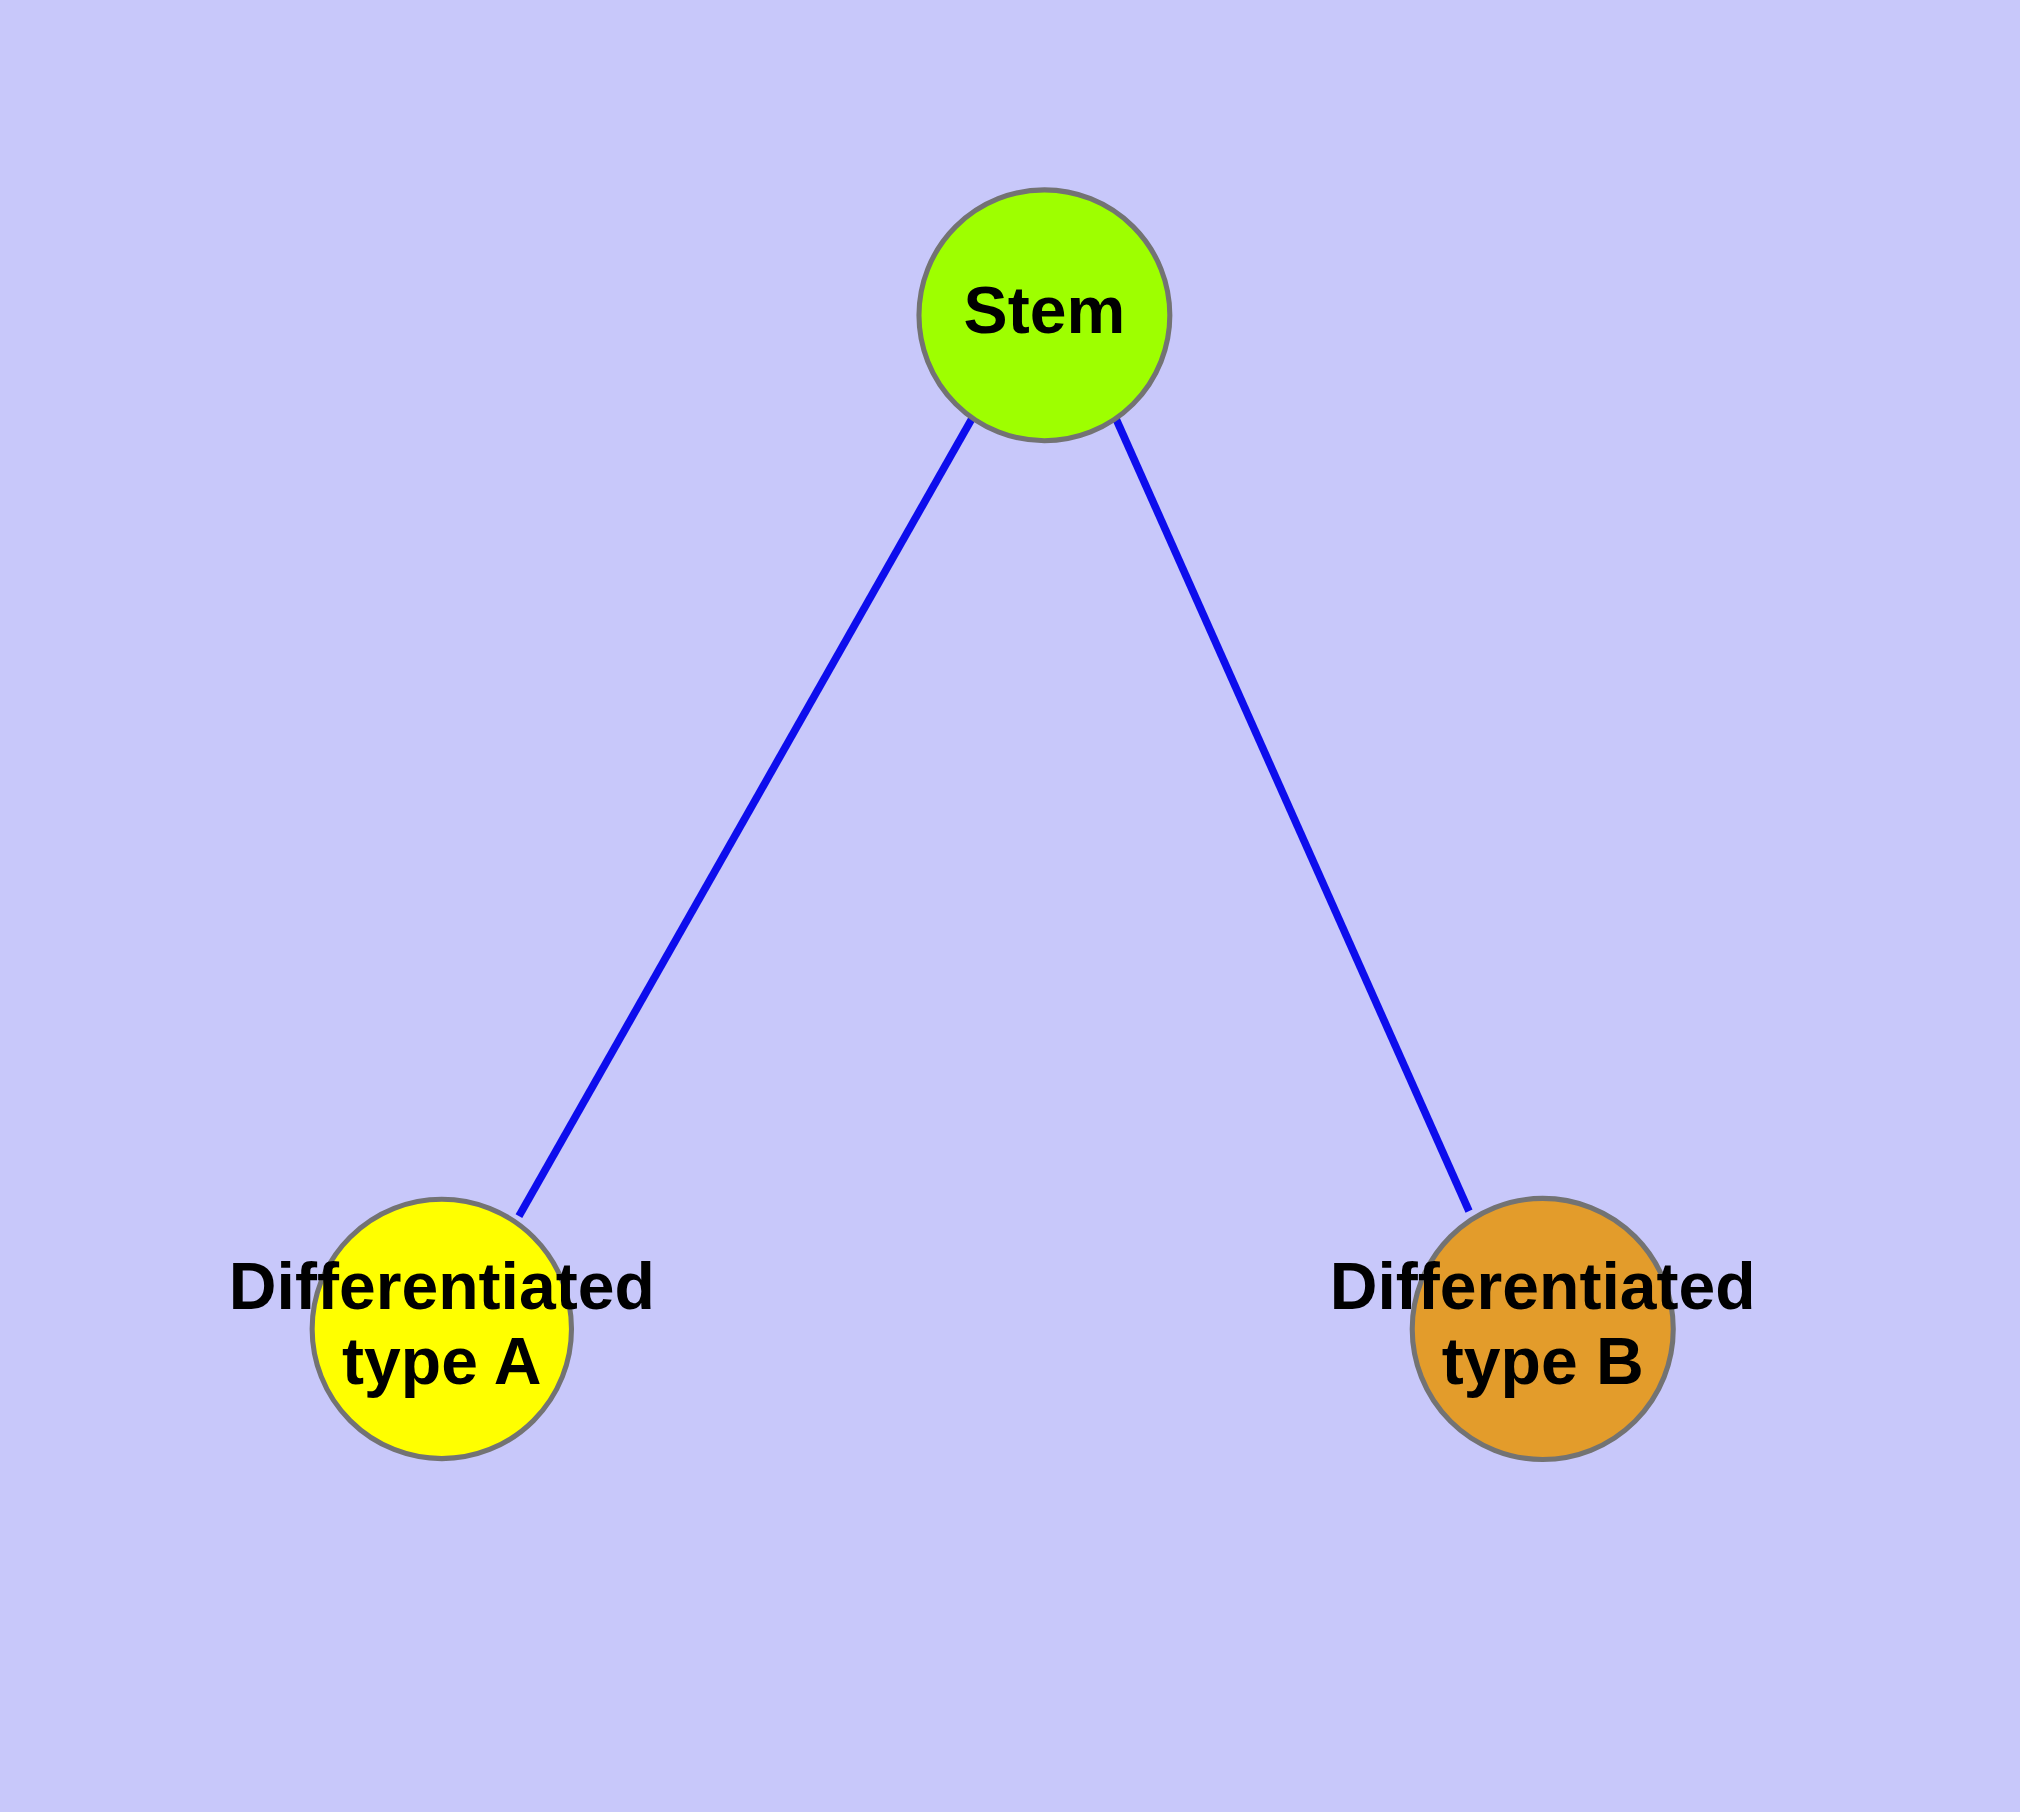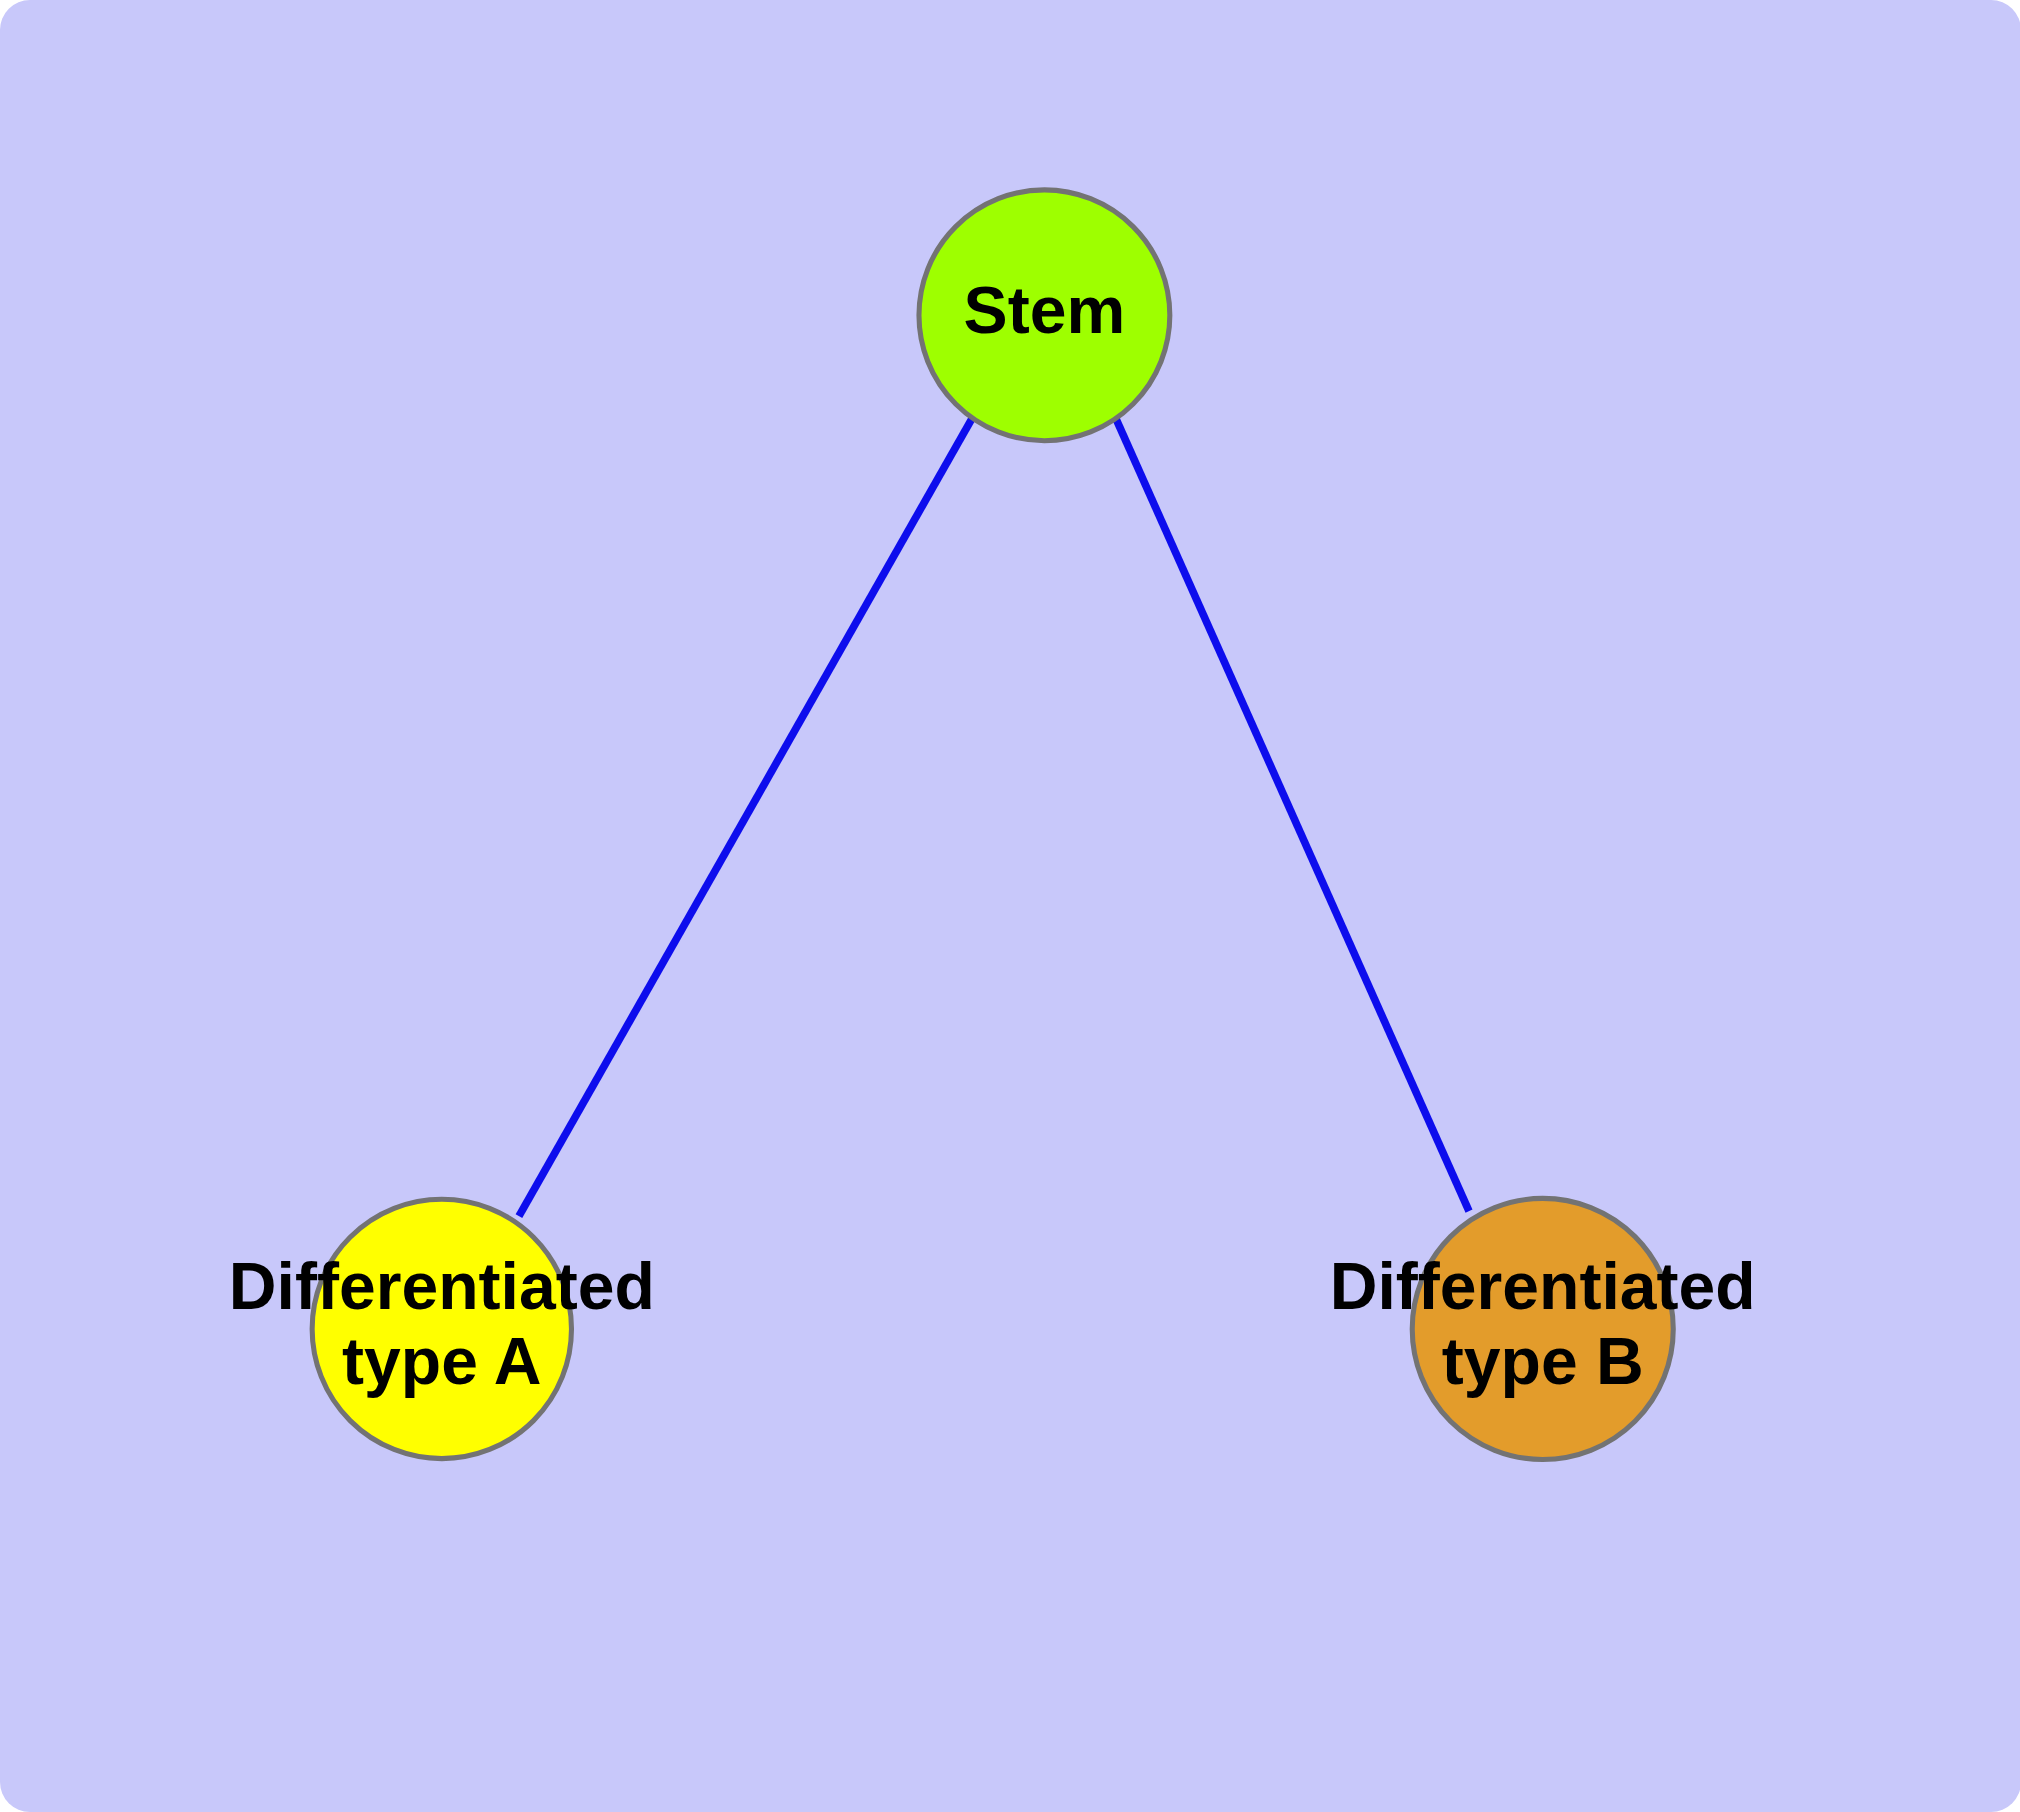--- a/index.html
+++ b/index.html
@@ -28,21 +28,21 @@
     font-weight: bold;
     fill: #000000;
     text-anchor: middle;
     dominant-baseline: middle;
     paint-order: normal;
   }
 </style>
 </head>
 <body>
 
-<div id="canvas" style="width: 2021px; height: 1812px; background: rgb(200, 200, 250); border-radius: 30px;">
+<div id="canvas" style="width: 2021px; height: 1812px; background: rgb(200, 200, 250);">
   <svg id="graph-svg" viewBox="0 0 2384 2138" xmlns="http://www.w3.org/2000/svg">
 
     <g id="edge-layer">
         <line x1="1147" y1="493" x2="612" y2="1435" stroke="#0d0ded" stroke-width="9" stroke-linecap="butt"></line>
         <line x1="1316" y1="493" x2="1733" y2="1429" stroke="#0d0ded" stroke-width="9" stroke-linecap="butt"></line>
       </g>
     <g id="node-layer">
         <g>
           <circle cx="1232" cy="372" r="148" fill="#9eff00" stroke="#737373" stroke-width="6"></circle>
           <text x="1232" y="372" class="node-label" font-size="78" font-family="&quot;Liberation Sans&quot;, &quot;DejaVu Sans&quot;, sans-serif" font-weight="bold" fill="#000000" text-anchor="middle" dominant-baseline="central">Stem</text>

